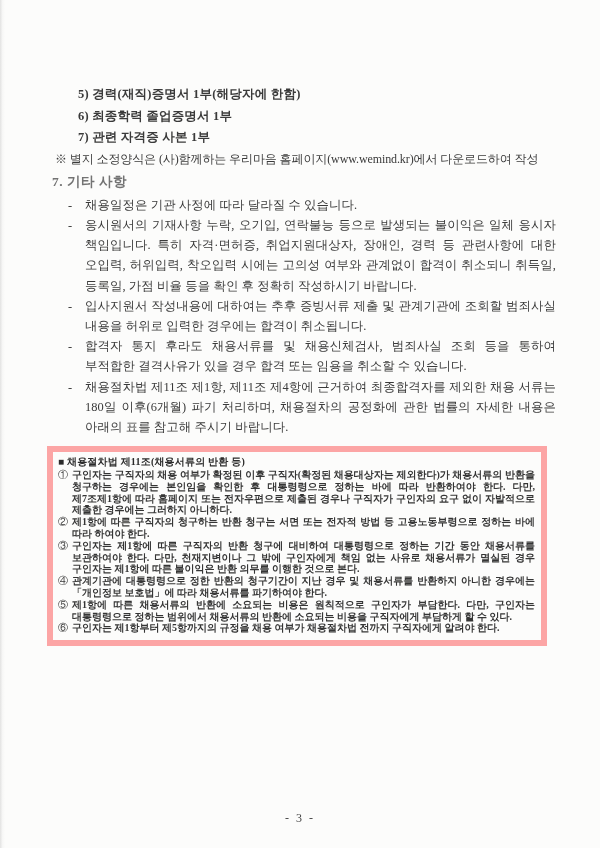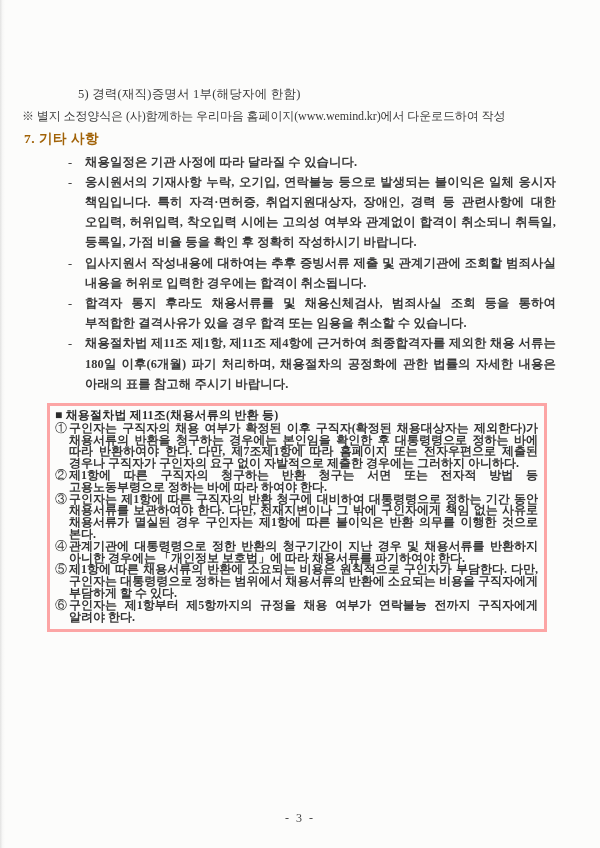--- a/index.html
+++ b/index.html
@@ -23,35 +23,35 @@
     background: linear-gradient(to right, rgba(160,160,160,.28), rgba(200,200,200,.10), transparent);
     pointer-events: none;
   }
 
   .attachments {
     margin: 84px 44px 0 78px;
     font-size: 12.5px;
     line-height: 21.6px;
     letter-spacing: 0.2px;
   }
-  .attachment-item { white-space: nowrap; }
+  .attachment-item { white-space: nowrap; font-weight: bold; }
 
   .note {
-    margin: 1px 40px 0 22px;
+    margin: 1px 40px 0 55px;
     font-size: 12px;
     line-height: 18px;
     white-space: nowrap;
     letter-spacing: -0.1px;
   }
 
   .section-heading {
-    margin: 4px 44px 0 24px;
+    margin: 4px 44px 0 52px;
     font-size: 13.5px;
     font-weight: bold;
-    color: #a16207;
+    color: #737373;
     line-height: 20px;
     letter-spacing: 0.5px;
   }
 
   .bullets {
     margin: 3px 44px 0 68px;
     font-size: 12.4px;
     line-height: 20.2px;
   }
   .bullet {
@@ -60,30 +60,29 @@
   }
   .bullet-marker {
     flex: 0 0 17px;
     text-align: left;
   }
   .bullet-text {
     flex: 1 1 auto;
     text-align: justify;
     word-break: keep-all;
     letter-spacing: 0.1px;
-    font-weight: bold;
   }
 
   .law-box {
     margin: 9px 0 0 47px;
     width: 500px;
     box-sizing: border-box;
-    border: 3px solid #fca5a5;
+    border: 6px solid #fca5a5;
     padding: 4px 6px 6px 5px;
-    font-size: 12px;
+    font-size: 10px;
     line-height: 11.8px;
     color: #353535;
     background: #fcfcfb;
   }
   .law-box-title {
     font-weight: bold;
     color: #2b2b2b;
     letter-spacing: 0.2px;
     margin-bottom: 1px;
   }
@@ -112,20 +111,22 @@
     letter-spacing: 2px;
   }
 </style>
 </head>
 <body>
 
 <div class="page">
 
   <div class="attachments">
     <div class="attachment-item">5) 경력(재직)증명서 1부(해당자에 한함)</div>
+    <div class="attachment-item">6) 최종학력 졸업증명서 1부</div>
+    <div class="attachment-item">7) 관련 자격증 사본 1부</div>
   </div>
 
   <div class="note">※ 별지 소정양식은 (사)함께하는 우리마음 홈페이지(www.wemind.kr)에서 다운로드하여 작성</div>
 
   <div class="section-heading">7. 기타 사항</div>
 
   <div class="bullets">
     <div class="bullet">
       <span class="bullet-marker">-</span>
       <span class="bullet-text">채용일정은 기관 사정에 따라 달라질 수 있습니다.</span>
@@ -165,19 +166,19 @@
     <div class="law-item">
       <span class="law-item-num">④</span>
       <span class="law-item-text">관계기관에 대통령령으로 정한 반환의 청구기간이 지난 경우 및 채용서류를 반환하지 아니한 경우에는 「개인정보 보호법」에 따라 채용서류를 파기하여야 한다.</span>
     </div>
     <div class="law-item">
       <span class="law-item-num">⑤</span>
       <span class="law-item-text">제1항에 따른 채용서류의 반환에 소요되는 비용은 원칙적으로 구인자가 부담한다. 다만, 구인자는 대통령령으로 정하는 범위에서 채용서류의 반환에 소요되는 비용을 구직자에게 부담하게 할 수 있다.</span>
     </div>
     <div class="law-item">
       <span class="law-item-num">⑥</span>
-      <span class="law-item-text">구인자는 제1항부터 제5항까지의 규정을 채용 여부가 연락불능 전까지 구직자에게 알려야 한다.</span>
+      <span class="law-item-text">구인자는 제1항부터 제5항까지의 규정을 채용 여부가 채용절차법 전까지 구직자에게 알려야 한다.</span>
     </div>
   </div>
 
   <div class="page-number">- 3 -</div>
 
 </div>
 
 </body></html>

